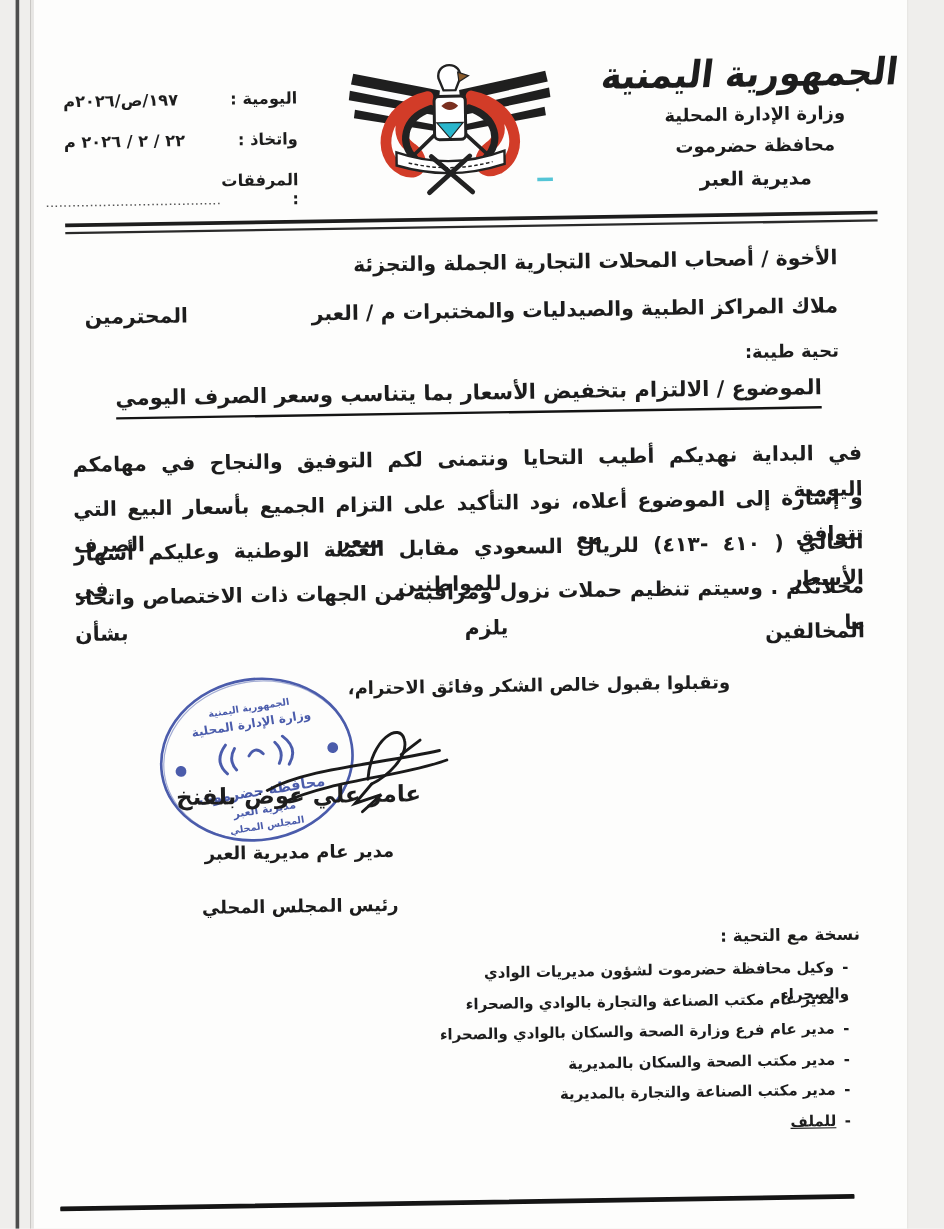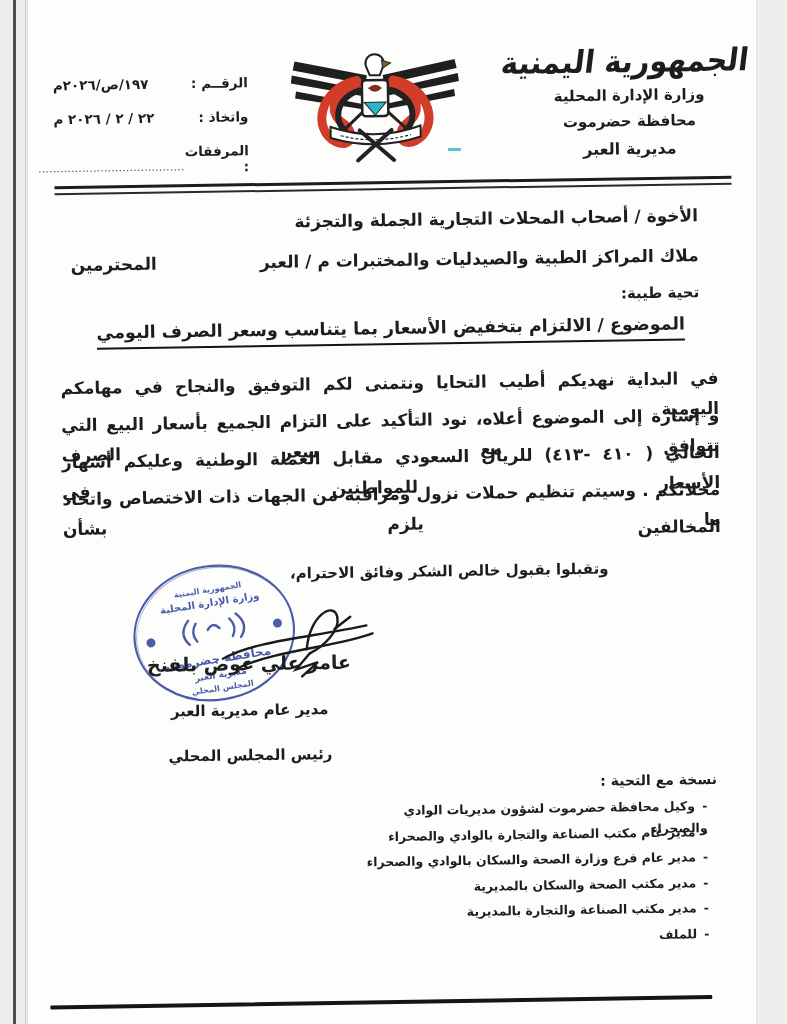--- a/index.html
+++ b/index.html
@@ -53,21 +53,21 @@
   .sig{left:183px;top:594px;width:168px;height:92px;}
   .sig-block{left:98px;top:650px;width:238px;text-align:center;}
   .sig-name{font-size:19px;font-weight:900;letter-spacing:-0.5px;}
   .sig-title{font-size:15px;font-weight:bold;margin-top:27px;}
 
   
   .cc-head{right:45px;top:776px;font-size:14px;}
   .cc-list{right:55px;top:800px;width:360px;font-size:12.5px;font-weight:bold;text-align:right;}
   .cc-item{height:25.5px;line-height:22px;}
   .cc-item .dash{margin-left:7px;}
-  .cc-item.underlined .cc-txt{}
+  .cc-item.underlined .cc-txt{text-decoration:underline;}
   .cc-item:nth-child(4),.cc-item:nth-child(5){letter-spacing:.2px;}
 
   .bottom-rule{left:13px;top:1000px;width:662px;height:4px;background:#151515;border-radius:1px;}
 </style>
 </head>
 <body>
 
 <div class="scan-edge-line"></div>
 <div class="scan-edge-line2"></div>
 
@@ -119,21 +119,21 @@
         <path d="M72,112 L106,82"></path>
         <path d="M108,112 L74,82"></path>
       </g>
 
       <rect x="162" y="101" width="13" height="3" fill="#29b6cc" opacity=".8"></rect>
     </svg>
   </div>
 
   <div class="abs hdr-left">
     <div class="hdr-row">
-      <span>الرقــم :</span>
+      <span>اليومية :</span>
       <span>١٩٧/ص/٢٠٢٦م</span>
     </div>
     <div class="hdr-row">
       <span>واتخاذ :</span>
       <span>٢٢ / ٢ / ٢٠٢٦ م</span>
     </div>
     <div class="hdr-row">
       <span>المرفقات :</span>
       <span class="dots">........................................</span>
     </div>

